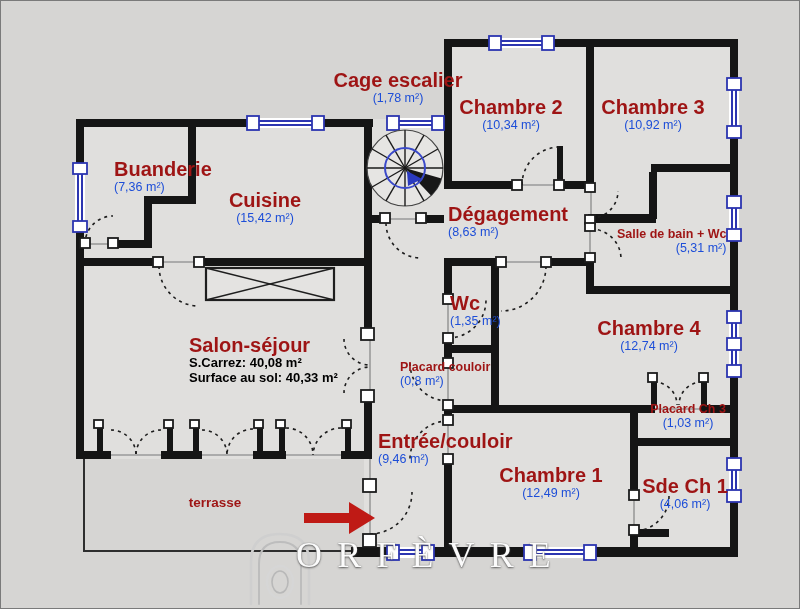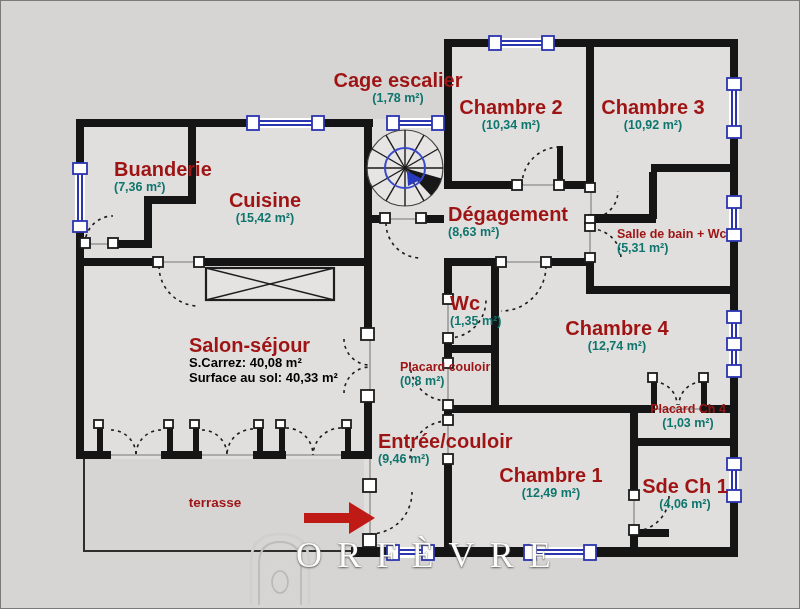--- a/index.html
+++ b/index.html
@@ -3,21 +3,21 @@
 <meta charset="utf-8">
 <style>
   html,body{margin:0;padding:0;background:#d6d5d3;}
   #canvas{position:relative;width:800px;height:609px;background:#d6d5d3;overflow:hidden;
           font-family:"Liberation Sans",sans-serif;box-sizing:border-box;border:1px solid #7a7a7a;}
   svg{position:absolute;left:0;top:0;}
   .room-label{position:absolute;line-height:1.12;white-space:nowrap;z-index:5;}
   .room-label.center{transform:translateX(-50%);text-align:center;}
   .room-name{display:block;font-weight:bold;font-size:20px;color:#9e1414;}
   .room-name.small{font-size:12.5px;}
-  .room-area{display:block;font-weight:bold;font-size:12.5px;color:#0f766e;}
+  .room-area{display:block;font-weight:normal;font-size:12.5px;color:#1d4ed8;}
   .salon-line{display:block;font-weight:bold;font-size:13px;color:#000000;}
   .terrasse-name{display:block;font-weight:bold;font-size:13.5px;color:#9e1414;}
   #brand{position:absolute;left:230px;top:533px;width:400px;text-align:center;z-index:8;}
   #brand-name{font-family:"Liberation Serif",serif;font-size:36px;font-weight:normal;
       color:#fbfbfb;letter-spacing:0.42em;text-shadow:0 1px 2px rgba(70,70,70,.85),0 0 1px rgba(90,90,90,.7);}
   #brand-tagline{font-family:"DejaVu Serif",serif;font-style:italic;font-size:15px;color:#f6f6f6;
       letter-spacing:0.22em;margin-top:-2px;text-shadow:0 1px 2px rgba(80,80,80,.8);}
 </style>
 </head>
 <body>
@@ -311,31 +311,31 @@
   <div class="room-label center" style="left:652px;top:95px;">
     <span class="room-name">Chambre 3</span>
     <span class="room-area">(10,92 m²)</span>
   </div>
 
   <div class="room-label" style="left:447px;top:202px;">
     <span class="room-name">Dégagement</span>
     <span class="room-area">(8,63 m²)</span>
   </div>
 
-  <div class="room-label" style="left:616px;top:226px;">
+  <div class="room-label" style="left:616px;top:226px;text-align:right;">
     <span class="room-name small">Salle de bain + Wc</span>
     <span class="room-area">(5,31 m²)</span>
   </div>
 
   <div class="room-label" style="left:449px;top:291px;">
     <span class="room-name">Wc</span>
     <span class="room-area">(1,35 m²)</span>
   </div>
 
-  <div class="room-label center" style="left:616px;top:316px;">
+  <div class="room-label center" style="left:648px;top:316px;">
     <span class="room-name">Chambre 4</span>
     <span class="room-area">(12,74 m²)</span>
   </div>
 
   <div class="room-label" style="left:188px;top:333px;">
     <span class="room-name">Salon-séjour</span>
     <span class="salon-line">S.Carrez: 40,08 m²</span>
     <span class="salon-line">Surface au sol: 40,33 m²</span>
   </div>
 
@@ -348,21 +348,21 @@
     <span class="room-name">Entrée/couloir</span>
     <span class="room-area">(9,46 m²)</span>
   </div>
 
   <div class="room-label center" style="left:550px;top:463px;">
     <span class="room-name">Chambre 1</span>
     <span class="room-area">(12,49 m²)</span>
   </div>
 
   <div class="room-label center" style="left:687px;top:401px;">
-    <span class="room-name small">Placard Ch 4</span>
+    <span class="room-name small">Placard Ch 3</span>
     <span class="room-area">(1,03 m²)</span>
   </div>
 
   <div class="room-label center" style="left:684px;top:474px;">
     <span class="room-name">Sde Ch 1</span>
     <span class="room-area">(4,06 m²)</span>
   </div>
 
   <div class="room-label center" style="left:214px;top:494px;">
     <span class="terrasse-name">terrasse</span>

